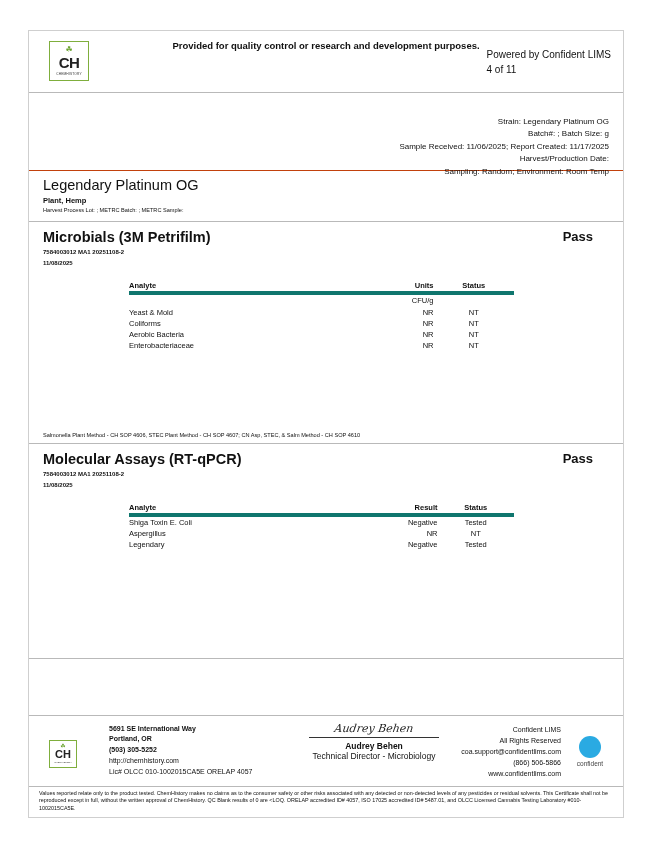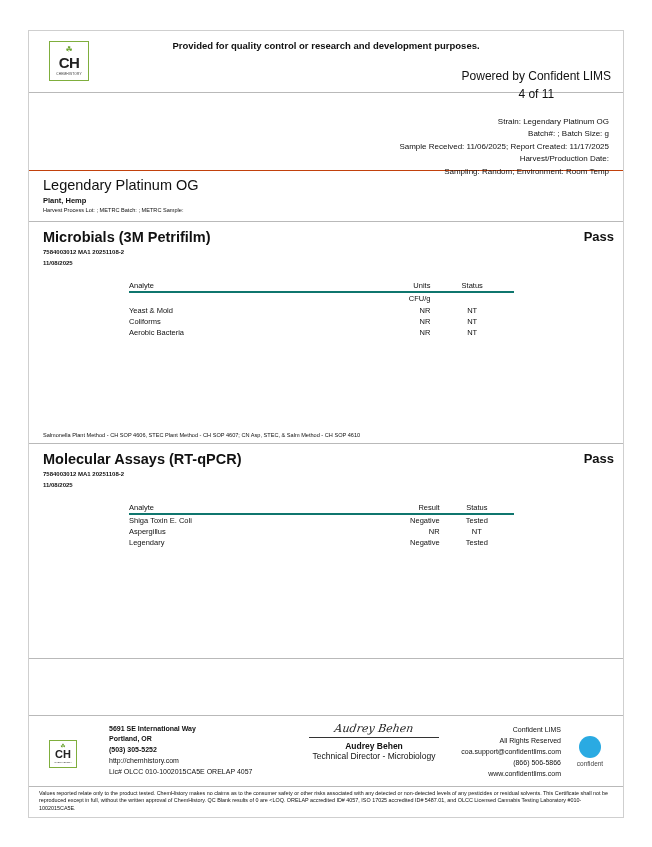--- a/index.html
+++ b/index.html
@@ -84,25 +84,24 @@
   .coa-sub {
     font-size: 9.5px;
     font-weight: bold;
     color: #111;
     margin-top: 1px;
   }
   .powered {
     position: absolute;
     right: 12px;
     top: 16px;
-    text-align: center;
-    font-size: 12px;
+    text-align: left;
+    font-size: 10px;
     color: #111;
     line-height: 1.5;
-    margin-top: 20px;
   }
 
   
   .meta-band {
     position: relative;
     height: 78px;
     border-bottom: 1px solid #c2410c;
     box-sizing: border-box;
   }
   .meta-right {
@@ -155,36 +154,36 @@
     line-height: 1.15;
   }
   .sec-meta {
     font-size: 6px;
     color: #111;
     line-height: 1.45;
     margin-top: 2px;
   }
   .sec-status {
     position: absolute;
-    right: 9px;
+    right: 30px;
     top: 0;
     font-size: 13px;
     color: #111;
   }
   table.analytes {
     border-collapse: collapse;
     margin: 14px 0 0 100px;
     width: 385px;
     font-size: 7.5px;
     color: #111;
   }
   table.analytes th {
-    font-weight: normal;
+    font-weight: bold;
     text-align: left;
-    border-bottom: 2px solid #0f766e;
+    border-bottom: 4px solid #0f766e;
     padding: 0 0 1px 0;
   }
   table.analytes th.c, table.analytes td.c { text-align: center; }
   table.analytes th.r, table.analytes td.r { text-align: right; }
   table.analytes td {
     padding: 1px 0;
   }
   tr.units td {
     text-align: center;
     padding-bottom: 2px;
@@ -366,20 +365,25 @@
             <td class="r">NR</td>
             <td class="c">NT</td>
           </tr>
           <tr>
             <td>Coliforms</td>
             <td class="r">NR</td>
             <td class="c">NT</td>
           </tr>
           <tr>
             <td>Aerobic Bacteria</td>
+            <td class="r">NR</td>
+            <td class="c">NT</td>
+          </tr>
+          <tr>
+            <td>Enterobacteriaceae</td>
             <td class="r">NR</td>
             <td class="c">NT</td>
           </tr>
         </tbody>
       </table>
       <div class="methods-note">Salmonella Plant Method - CH SOP 4606, STEC Plant Method - CH SOP 4607; CN Asp, STEC, &amp; Salm Method - CH SOP 4610</div>
     </div>
 
     <div class="section" style="height:215px;">
       <div class="sec-head">

